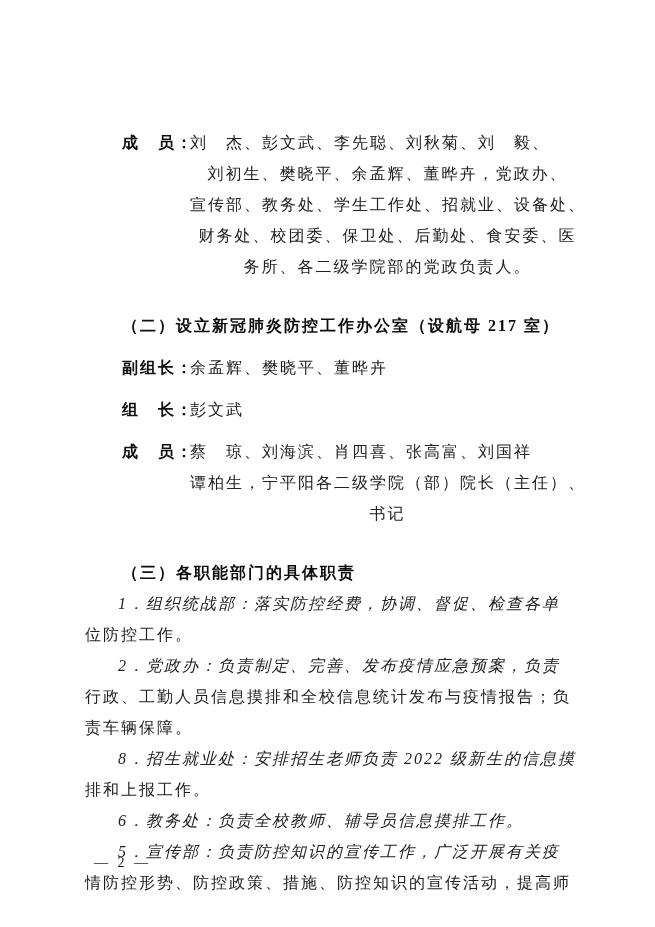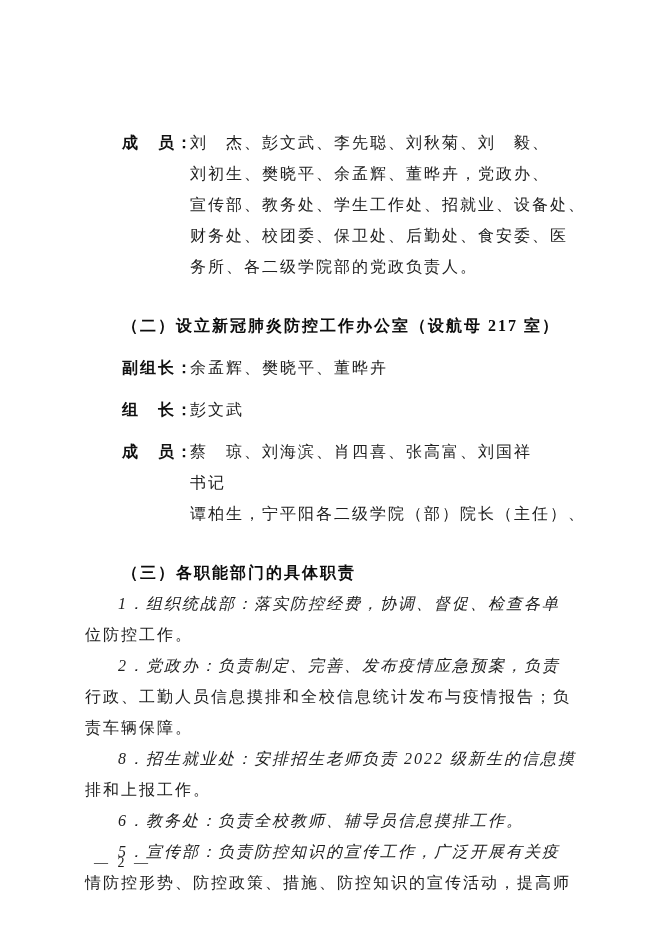--- a/index.html
+++ b/index.html
@@ -27,21 +27,21 @@
     white-space: nowrap;
     height: 31px;
   }
   .lbl {
     display: inline-block;
     width: 68px;
     font-weight: bold;
     color: #111111;
   }
   .labeled-first { padding-left: 37px; margin-top: 11px; }
-  .cont { padding-left: 105px; }
+  .cont { padding-left: 105px; text-align: center; }
   .heading {
     padding-left: 37px;
     font-weight: bold;
     color: #0d0d0d;
     margin-top: 28px;
   }
   .para-first { padding-left: 33px; font-style: italic; }
   .footer {
     position: absolute;
     left: 94px; top: 855px;
@@ -69,22 +69,22 @@
     <div>
       <div class="line labeled-first"><span class="lbl">副组长：</span><span>余孟辉、樊晓平、董晔卉</span></div>
     </div>
 
     <div>
       <div class="line labeled-first"><span class="lbl">组　长：</span><span>彭文武</span></div>
     </div>
 
     <div>
       <div class="line labeled-first"><span class="lbl">成　员：</span><span>蔡　琼、刘海滨、肖四喜、张高富、刘国祥</span></div>
+      <div class="line cont">谭柏生，宁平阳各二级学院（部）院长（主任）、</div>
       <div class="line cont">书记</div>
-      <div class="line cont">谭柏生，宁平阳各二级学院（部）院长（主任）、</div>
     </div>
 
     <div class="line heading">（三）各职能部门的具体职责</div>
 
     <div>
       <div class="line para-first">1．组织统战部：落实防控经费，协调、督促、检查各单</div>
       <div class="line">位防控工作。</div>
     </div>
 
     <div>

